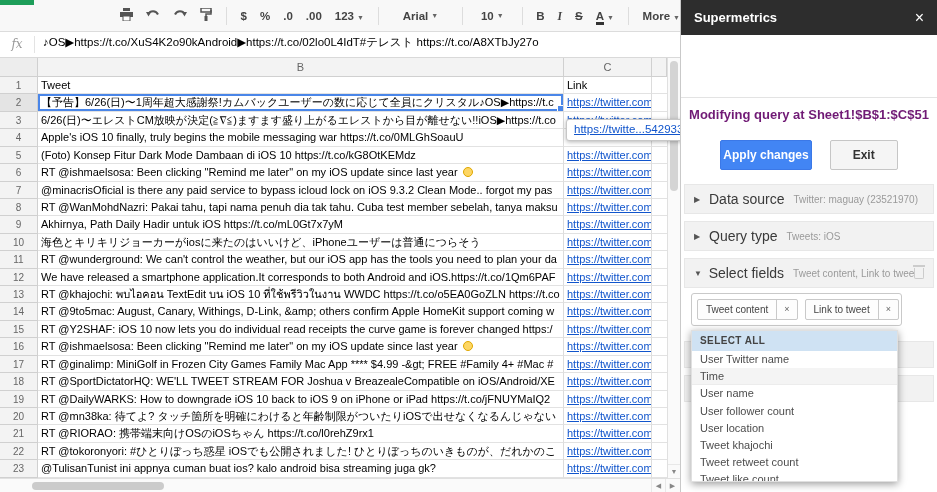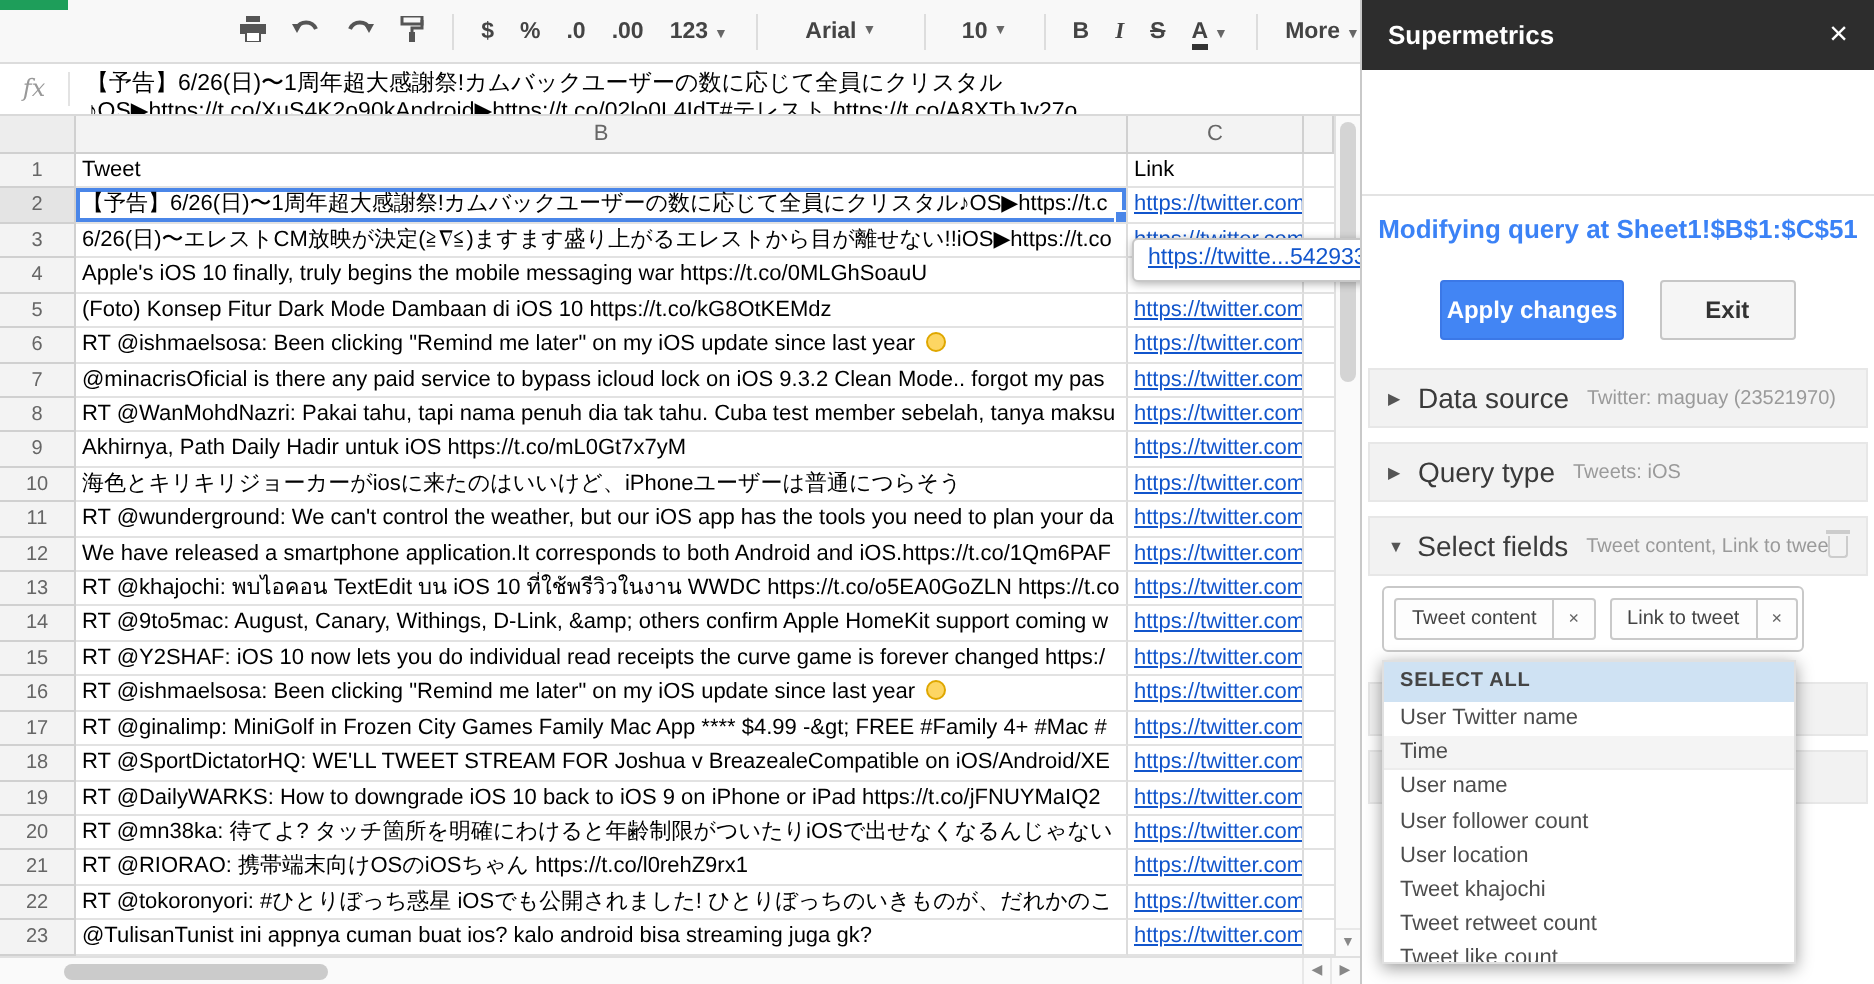--- a/index.html
+++ b/index.html
@@ -70,21 +70,21 @@
   .ha-left { left: 651px; } .ha-right { left: 665px; }
 
   
   .panel { position: absolute; left: 680px; top: 0; width: 257px; height: 492px; background: #fff; border-left: 1px solid #c9c9c9; }
   .phead { position: absolute; left: 0; top: 0; width: 100%; height: 35px; background: #2d2d2d; color: #fff;
         display: flex; align-items: center; justify-content: space-between; padding: 0 13px;
         font-size: 13px; font-weight: bold; }
   .pclose { font-size: 16px; font-weight: normal; cursor: default; }
   .p-divider { position: absolute; left: 0; top: 97px; width: 100%; border-top: 1px solid #e3e3e3; }
   .p-title { position: absolute; left: 0; top: 107px; width: 100%; text-align: center;
-        font-size: 13px; font-weight: bold; color: #3b82f6; }
+        font-size: 13px; font-weight: bold; color: #701a75; }
   .p-btns { position: absolute; left: 0; top: 140px; width: 100%; display: flex; justify-content: center; gap: 18px; }
   .btn { font-size: 12px; font-weight: bold; border-radius: 2px; padding: 7px 2px; }
   .btn-apply { background: #4285f4; color: #fff; border: 1px solid #3b78e7; }
   .btn-exit { background: #f5f5f5; color: #333; border: 1px solid #c6c6c6; padding: 7px 22px; }
 
   .p-sections { position: absolute; left: 3px; right: 3px; top: 184px; display: flex; flex-direction: column; gap: 7px; }
   .sec { height: 30px; background: #f2f2f2; border: 1px solid #e7e7e7; display: flex; align-items: center; padding: 0 9px; }
   .sec-arrow { font-size: 8px; color: #555; width: 15px; }
   .sec-label { font-size: 14px; color: #3a3a3a; margin-right: 9px; white-space: nowrap; }
   .sec-value { font-size: 10px; color: #9a9a9a; white-space: nowrap; overflow: hidden; }
@@ -168,21 +168,20 @@
       <span class="tb-txt"><span class="tb-a">A</span><span class="tb-caret">▼</span></span>
       <span class="tb-sep"></span>
       <span class="tb-txt"><span>More</span><span class="tb-caret">▼</span></span>
     </div>
     <div class="green-frag"></div>
 
     <div class="fbar">
       <div class="fx">fx</div>
       <div class="fdiv"></div>
       <div class="ftext">
-        <div>【予告】6/26(日)〜1周年超大感謝祭!カムバックユーザーの数に応じて全員にクリスタル</div>
         <div>♪OS▶https://t.co/XuS4K2o90kAndroid▶https://t.co/02lo0L4IdT#テレスト https://t.co/A8XTbJy27o</div>
       </div>
     </div>
 
     <div class="ghead">
       <div class="gh gh-corner"></div>
       <div class="gh gh-b">B</div>
       <div class="gh gh-c">C</div>
       <div class="gh gh-d"></div>
     </div>

